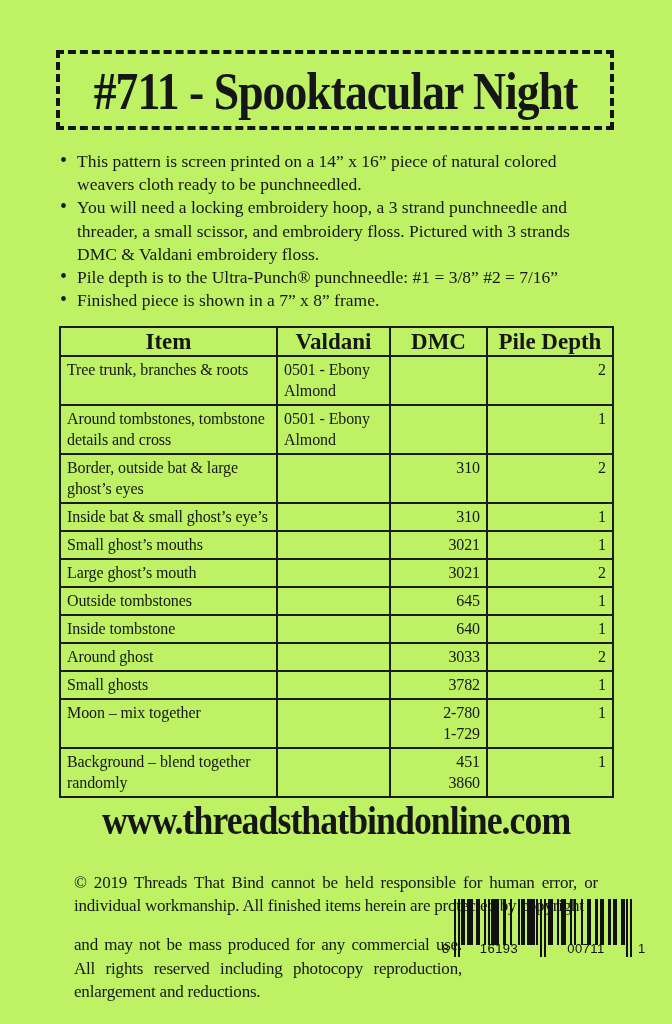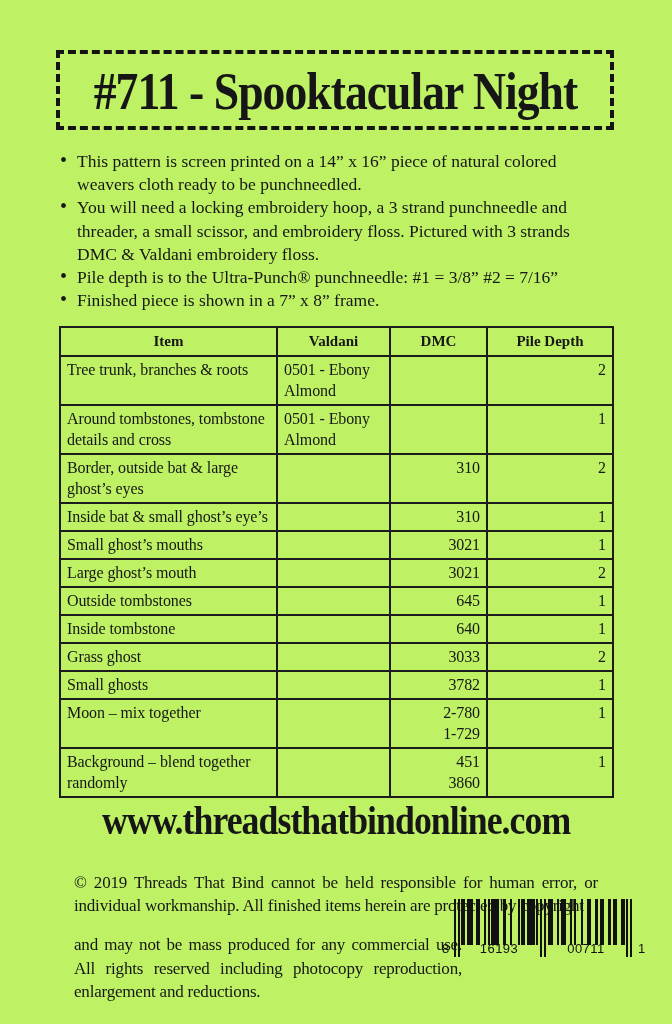--- a/index.html
+++ b/index.html
@@ -58,21 +58,21 @@
     width: 553px;
     border-collapse: collapse;
     table-layout: fixed;
     font-size: 16px;
   }
   table.threads th, table.threads td {
     border: 2px solid #1c1c1c;
     vertical-align: top;
   }
   table.threads th {
-    font-size: 15px;
+    font-size: 23px;
     font-weight: 700;
     text-align: center;
     padding: 3px 2px;
     line-height: 21px;
   }
   table.threads td {
     padding: 2px 6px 3px 6px;
     line-height: 21px;
     letter-spacing: -0.1px;
   }
@@ -195,21 +195,21 @@
           <td class="cell-dmc">645</td>
           <td class="cell-pile">1</td>
         </tr>
         <tr>
           <td class="cell-item">Inside tombstone</td>
           <td class="cell-valdani"></td>
           <td class="cell-dmc">640</td>
           <td class="cell-pile">1</td>
         </tr>
         <tr>
-          <td class="cell-item">Grass ghost</td>
+          <td class="cell-item">Around ghost</td>
           <td class="cell-valdani"></td>
           <td class="cell-dmc">3033</td>
           <td class="cell-pile">2</td>
         </tr>
         <tr>
           <td class="cell-item">Small ghosts</td>
           <td class="cell-valdani"></td>
           <td class="cell-dmc">3782</td>
           <td class="cell-pile">1</td>
         </tr>

